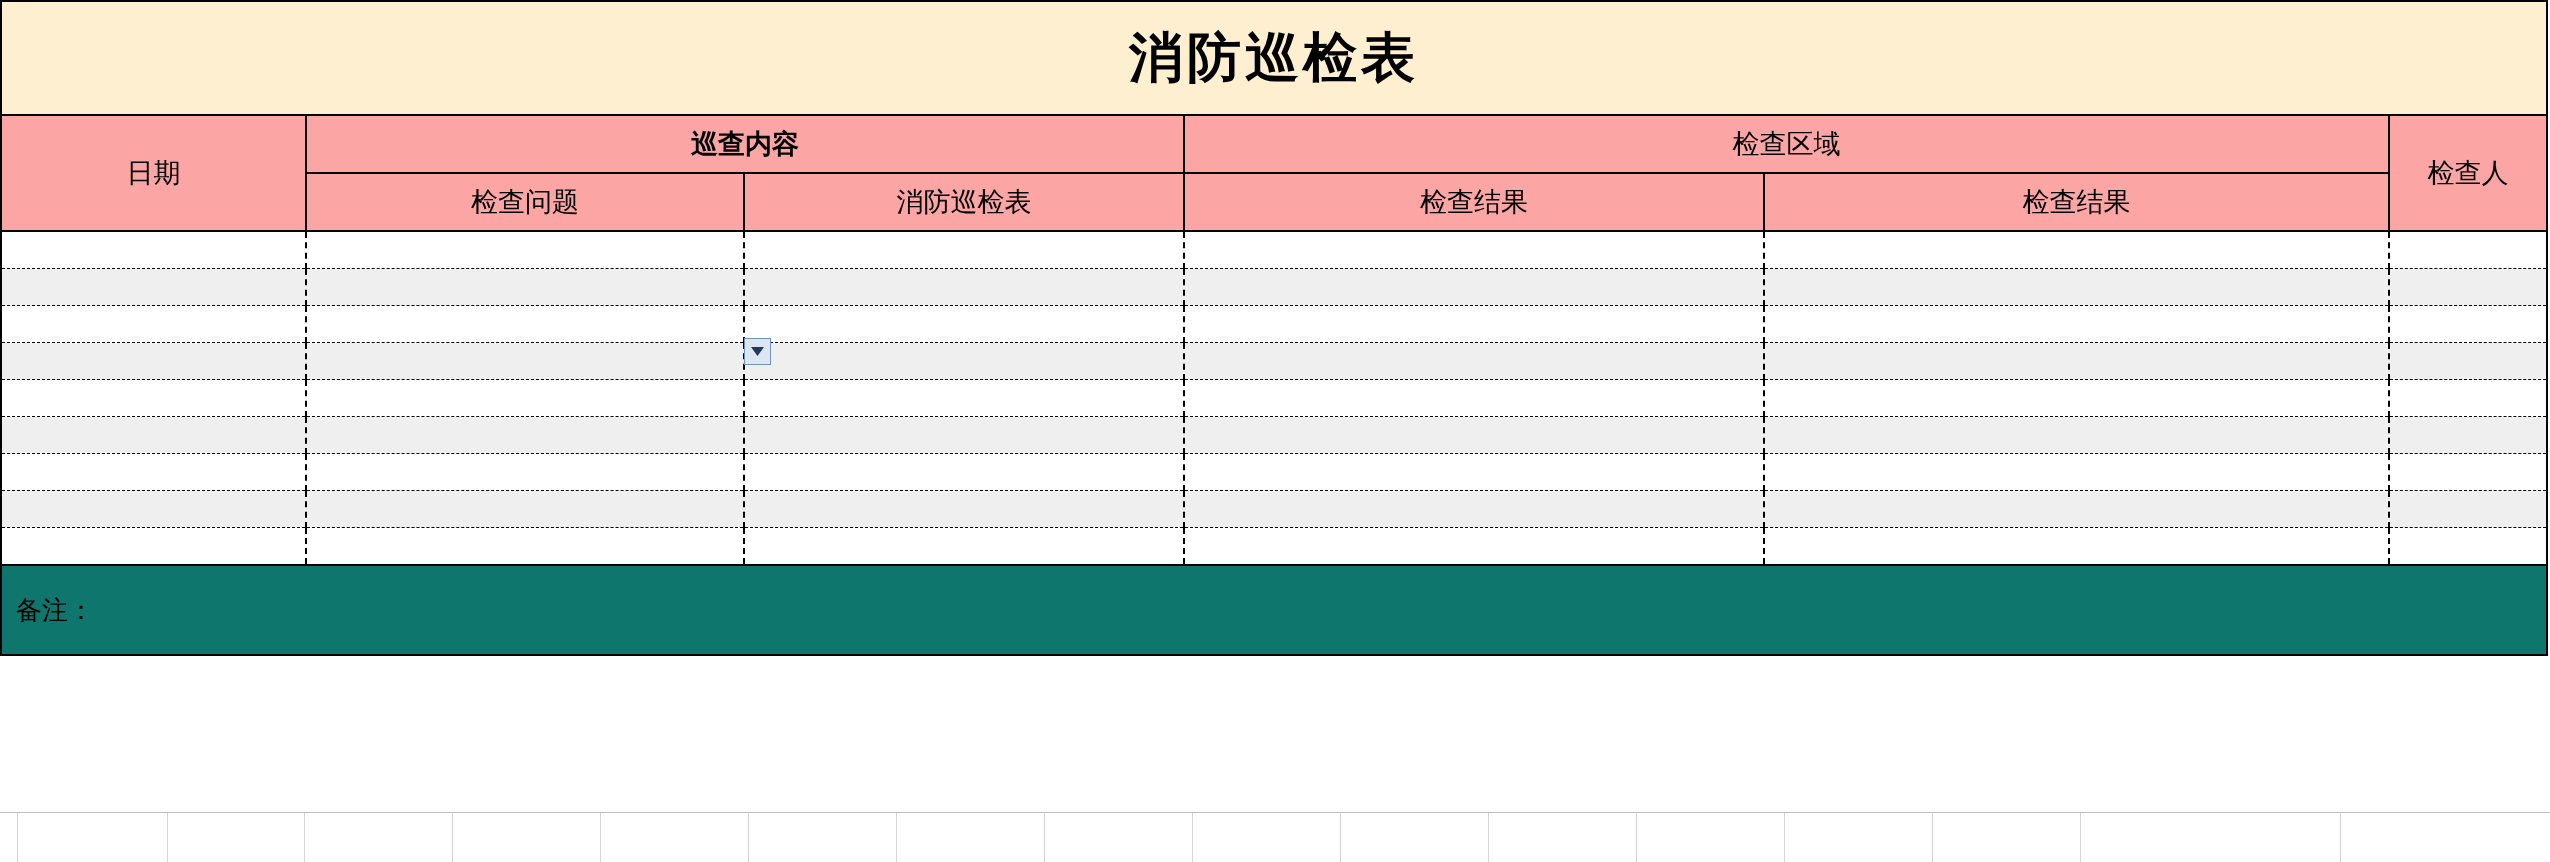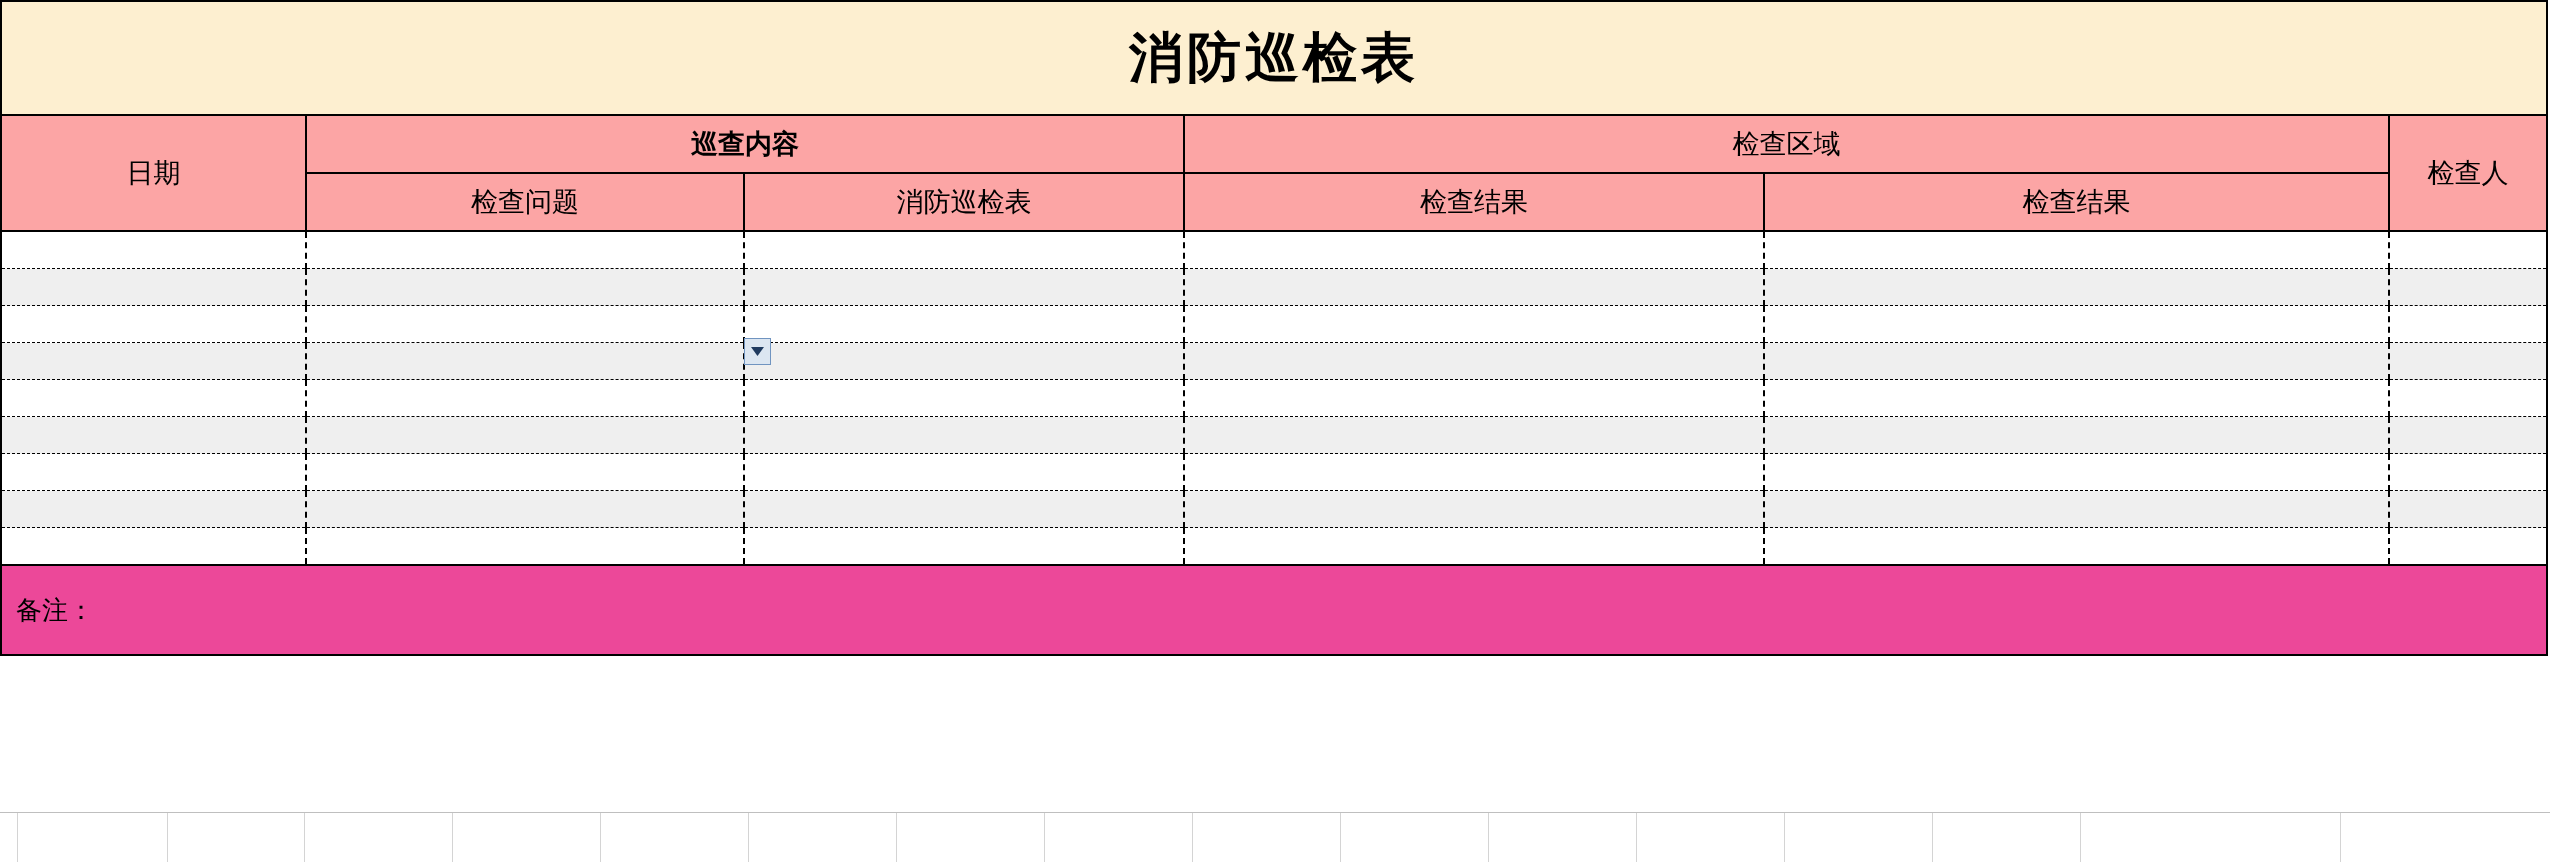--- a/index.html
+++ b/index.html
@@ -105,21 +105,21 @@
     border: 1px solid #7094c0;
     box-sizing: border-box;
     display: flex;
     align-items: center;
     justify-content: center;
   }
   .dropdown-btn svg { display: block; }
 
   
   .remark-row td {
-    background: #ec4899;
+    background: #0f766e;
     border: 2px solid #000000;
     height: 86px;
     vertical-align: middle;
     text-align: left;
     padding-left: 14px;
     font-size: 26px;
     color: #000000;
   }
 
   

